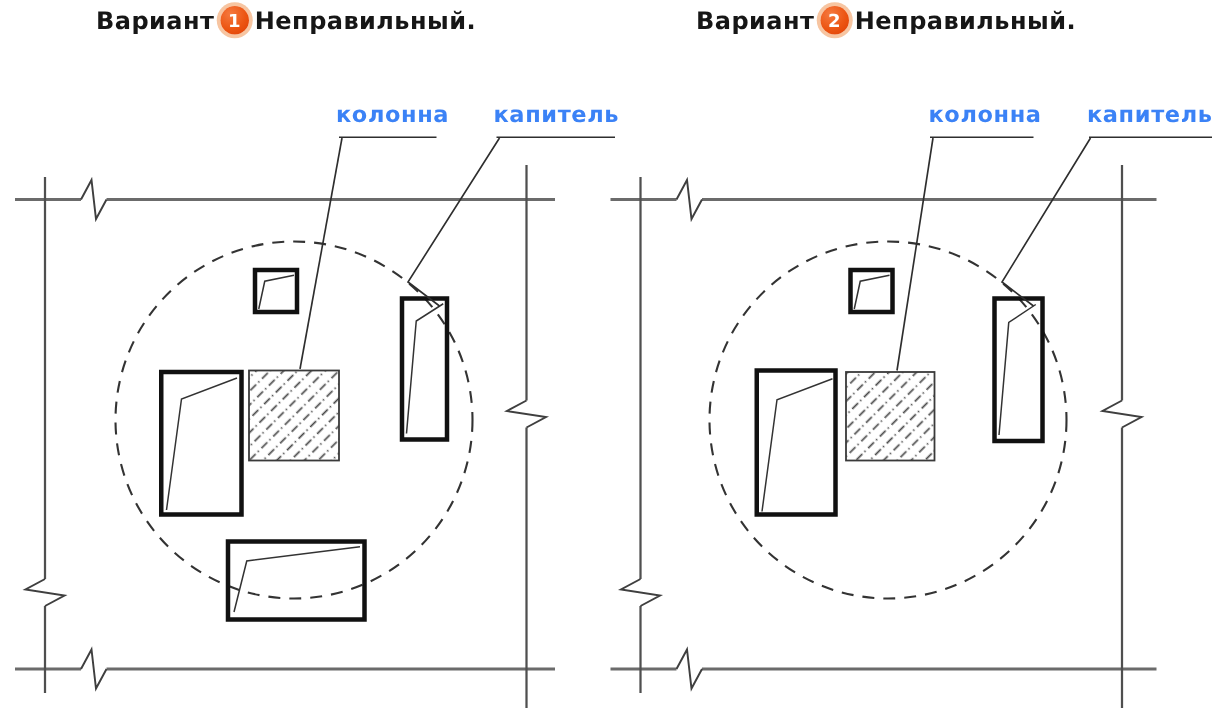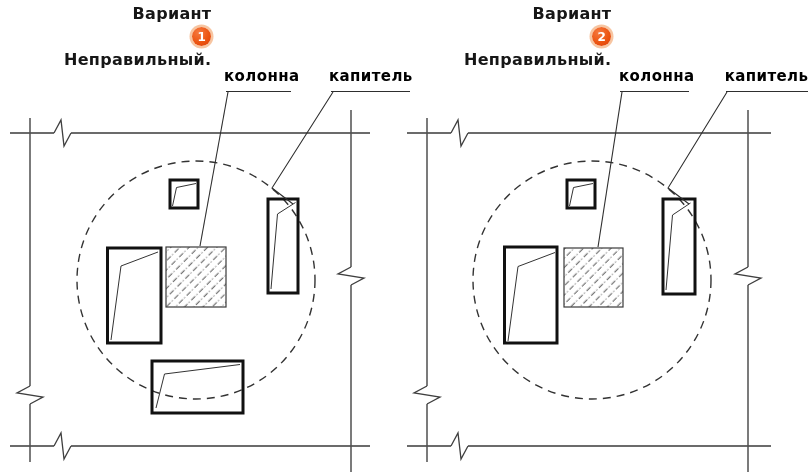--- a/index.html
+++ b/index.html
@@ -2,33 +2,33 @@
 <html><head>
 <meta charset="utf-8">
 <style>
   html,body{margin:0;padding:0;background:#fff;}
   .canvas{
     position:relative;width:810px;height:475px;background:#ffffff;overflow:hidden;
     font-family:"DejaVu Sans",sans-serif;
   }
   .canvas svg{position:absolute;left:0;top:0;}
   .title{
-    position:absolute;top:4px;display:flex;align-items:flex-end;gap:4px;
+    position:absolute;top:4px;display:flex;align-items:flex-start;gap:4px;
     font-weight:bold;font-size:16px;letter-spacing:0.3px;color:#161616;
-    font-family:"DejaVu Sans",sans-serif;white-space:nowrap;flex-direction:column;
+    font-family:"DejaVu Sans",sans-serif;white-space:nowrap;
   }
   .badge{
     display:inline-flex;align-items:center;justify-content:center;
     width:19px;height:19px;border-radius:50%;
     background:radial-gradient(circle at 35% 28%, #f5793f 0%, #ec5512 55%, #dd3c02 100%);
     color:#ffffff;font-size:12px;font-weight:bold;
     box-shadow:0 0 0 2.5px #f7c5a1;
   }
   .lbl{
-    position:absolute;top:67px;font-weight:bold;font-size:15px;color:#000000;
+    position:absolute;top:67px;font-weight:bold;font-size:15px;color:#3b82f6;
     text-align:center;letter-spacing:0.4px;white-space:nowrap;
     font-family:"DejaVu Sans",sans-serif;
   }
 </style>
 </head>
 <body>
 
 <div class="canvas">
 
   <svg width="810" height="475" viewBox="0 0 810 475">

